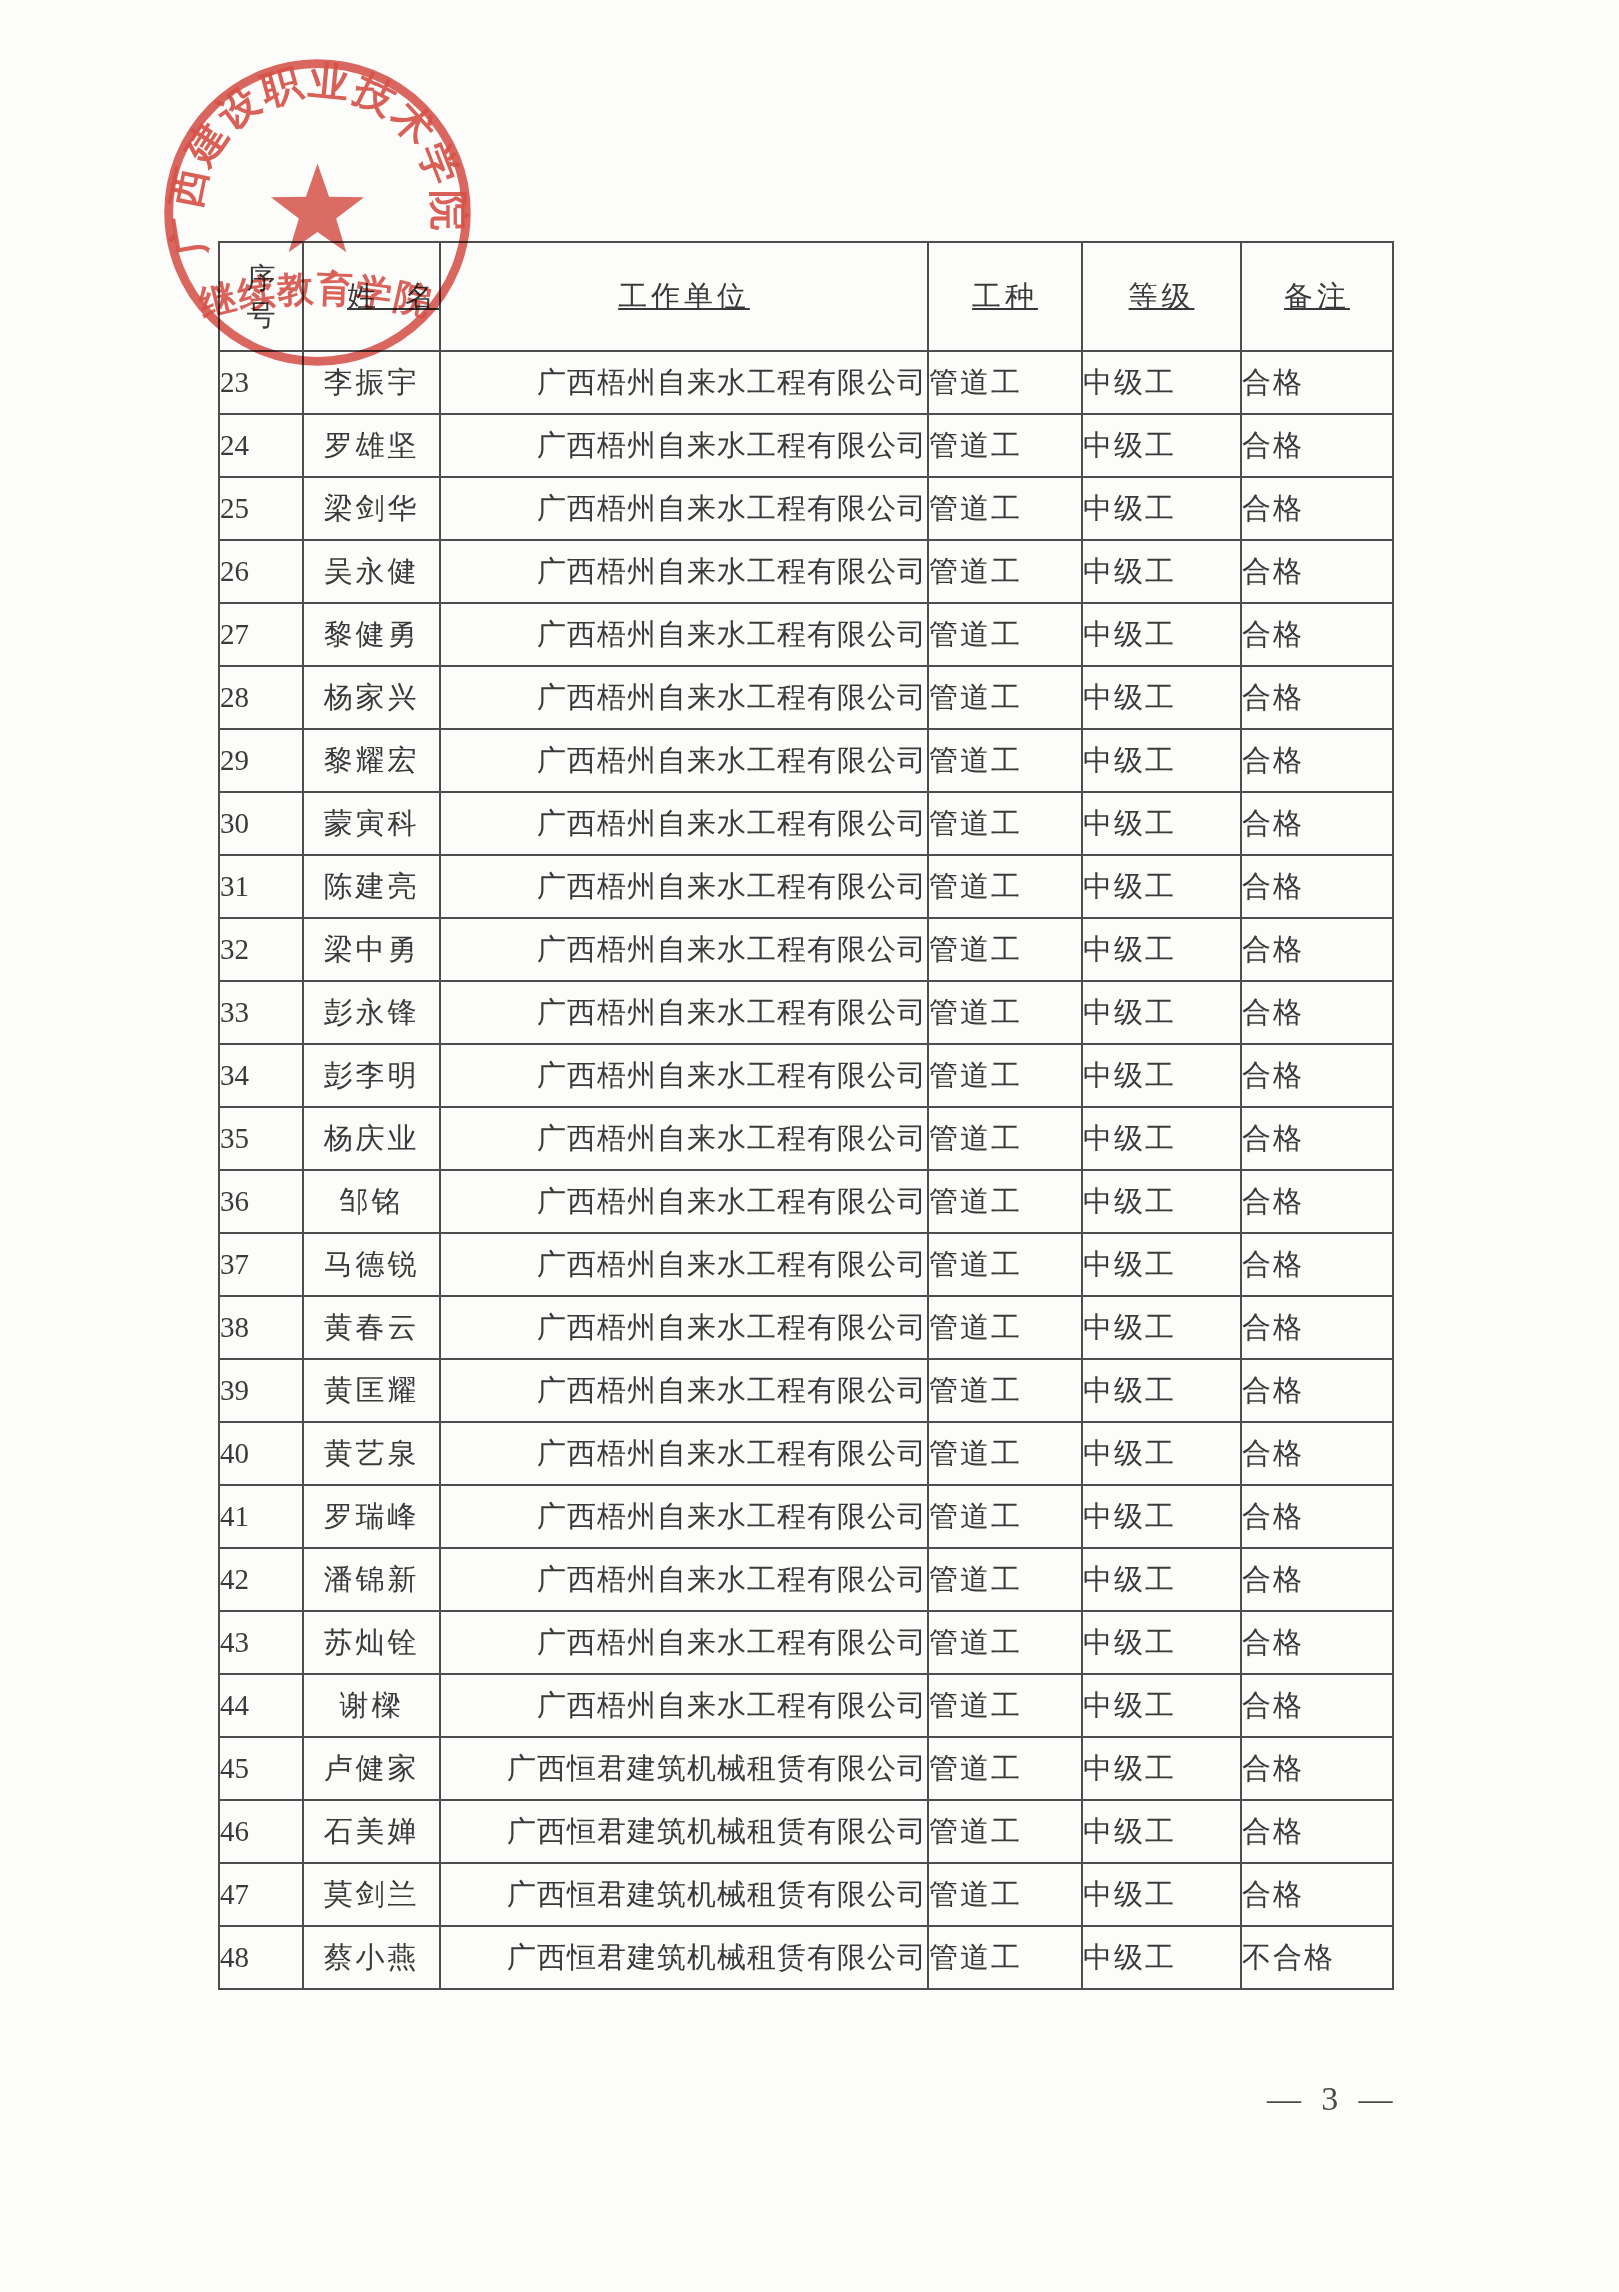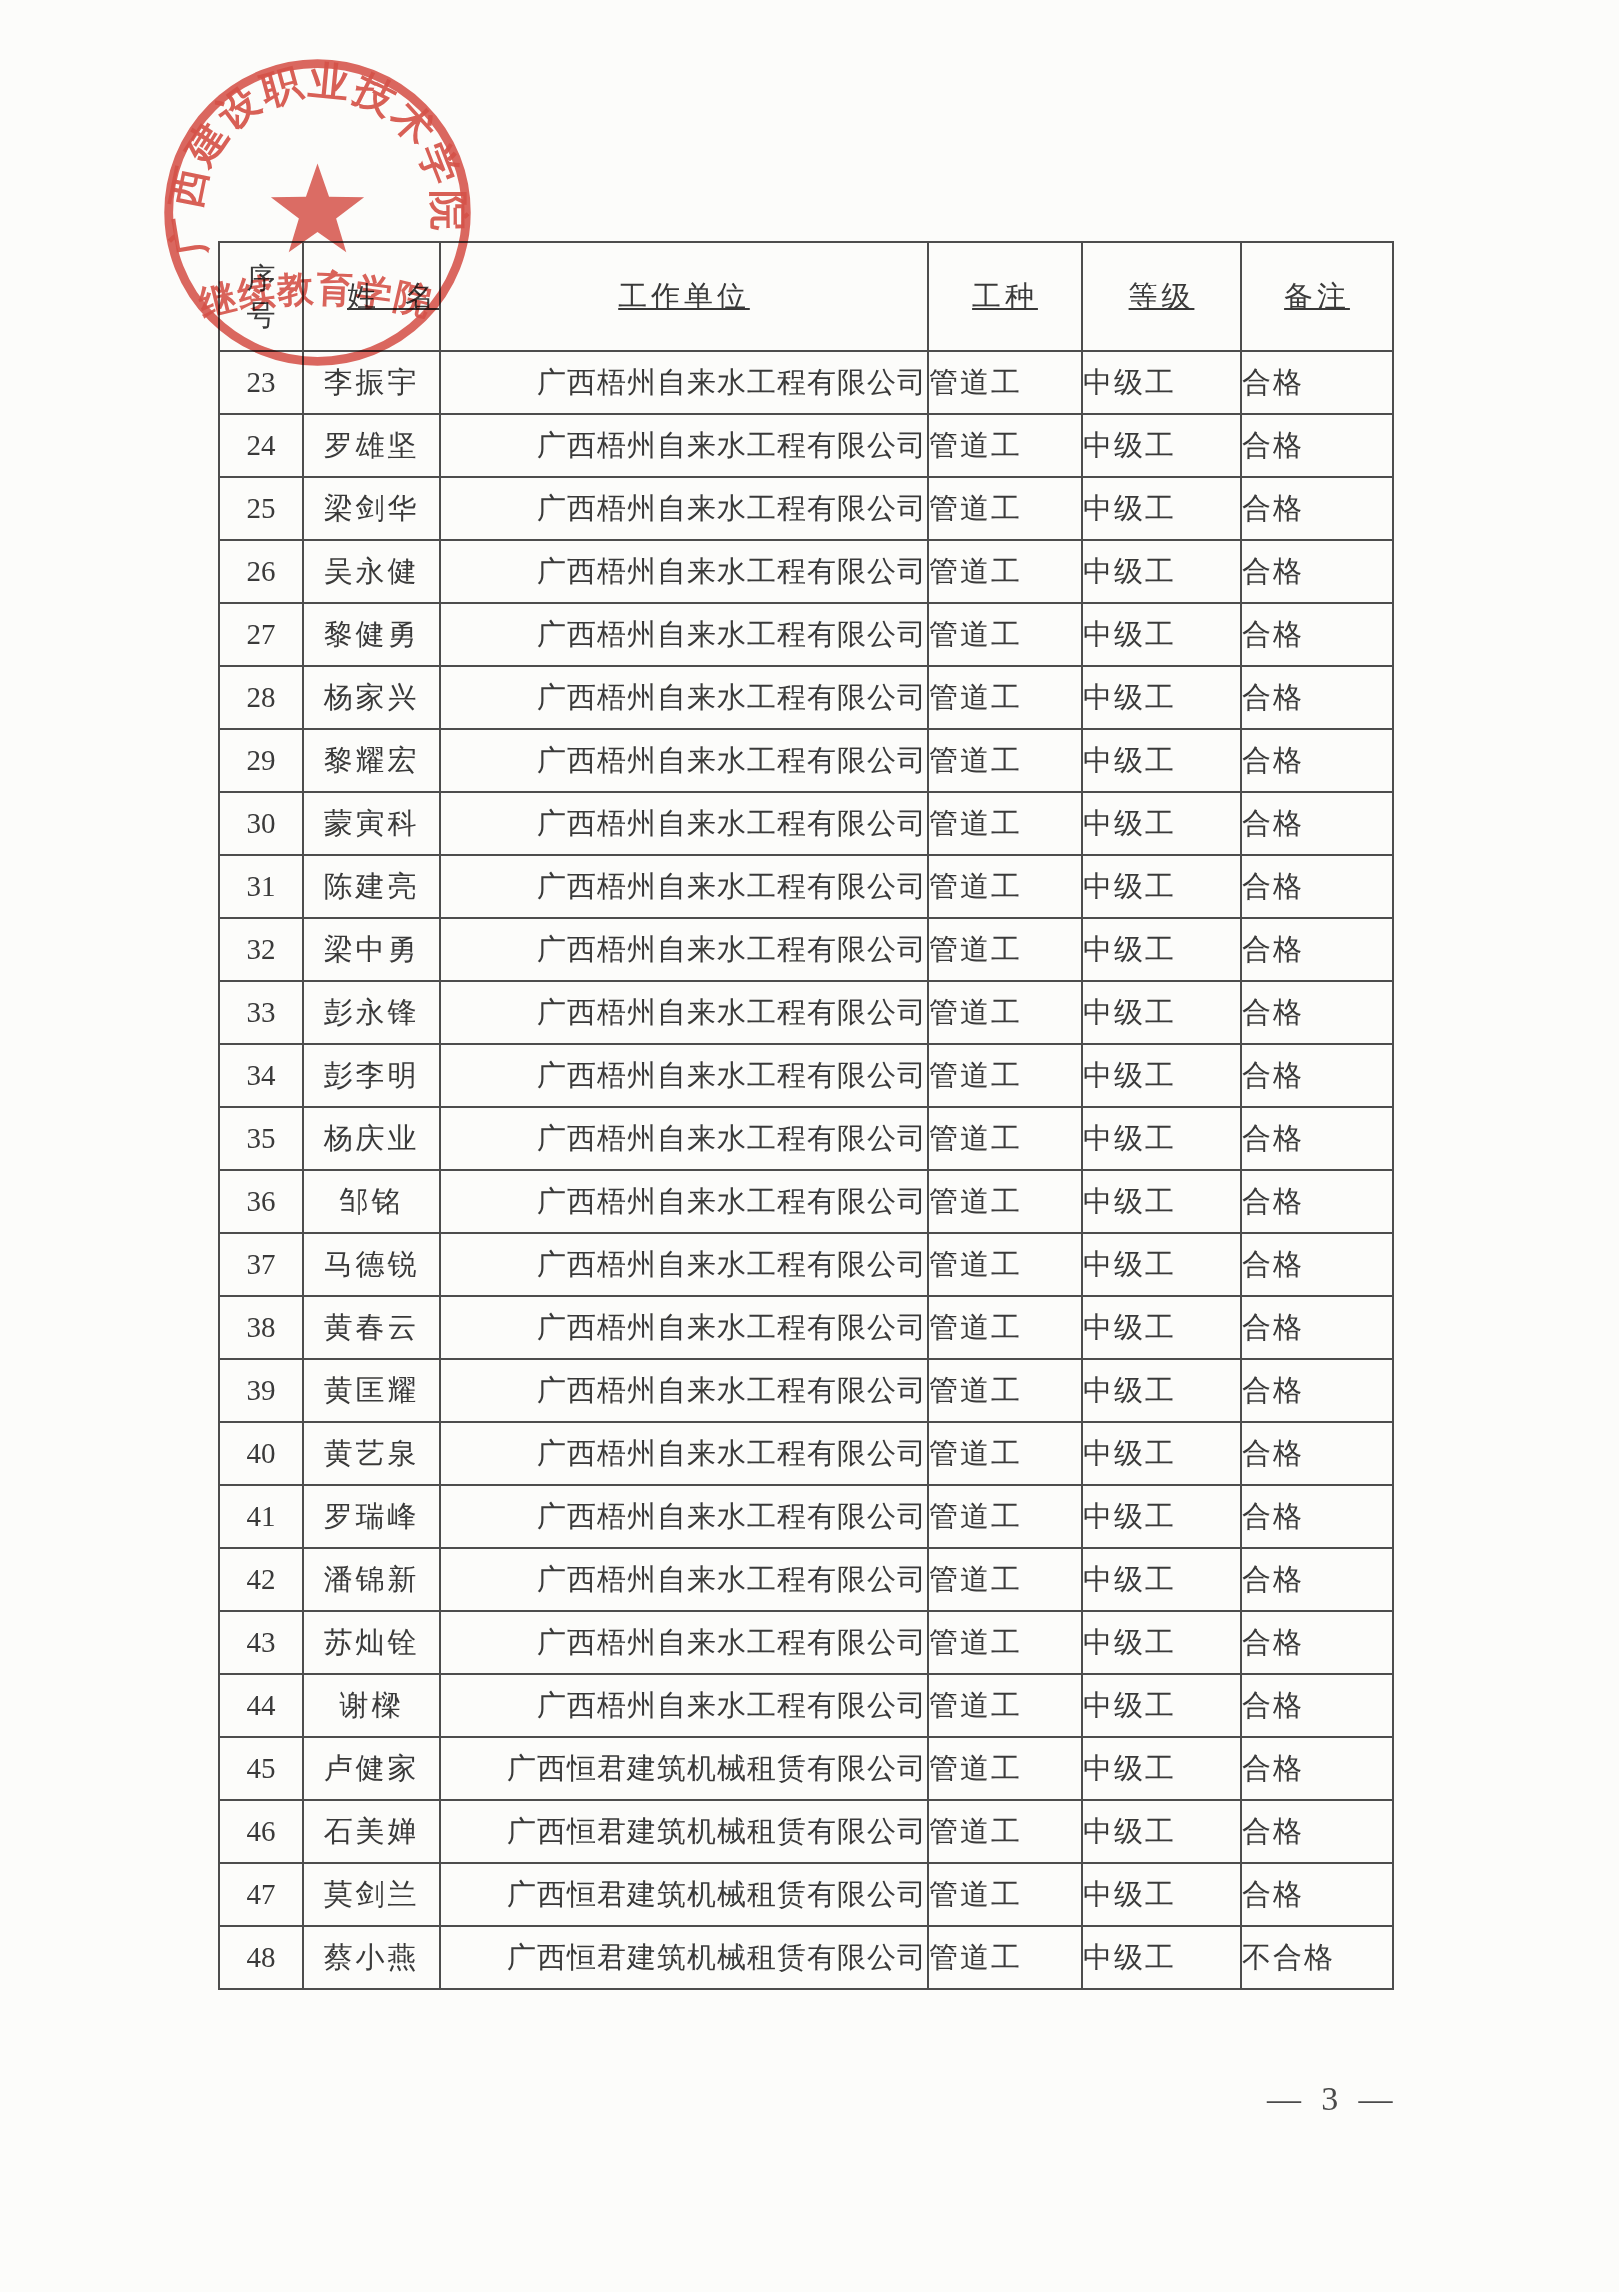--- a/index.html
+++ b/index.html
@@ -95,21 +95,21 @@
     text-align: center;
   }
   
   .spread-label {
     letter-spacing: 29px;
     padding-left: 43px;
   }
   .pad-label { letter-spacing: 3.9px; }
 
   
-  td.col-index  { text-align: center; font-size: 32px; color: #454545; }
+  td.col-index  { font-size: 32px; color: #454545; }
   td.col-name   { text-align: center; padding-left: 12.7px; letter-spacing: 2.9px; margin-top: 16px; }
   td.col-employer { text-align: right; padding-left: 12.7px; letter-spacing: 1px; }
   td.col-trade,
   td.col-grade,
   td.col-remark { text-align: left; padding-left: 14.7px; letter-spacing: 2px; }
 
   
   .page-number {
     position: absolute;
     left: 1267px;

